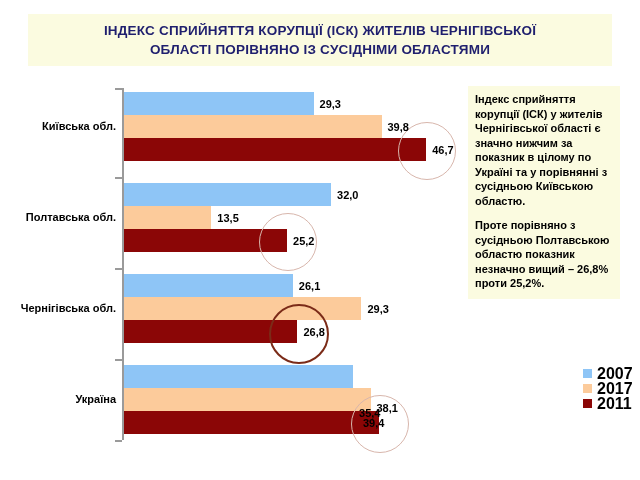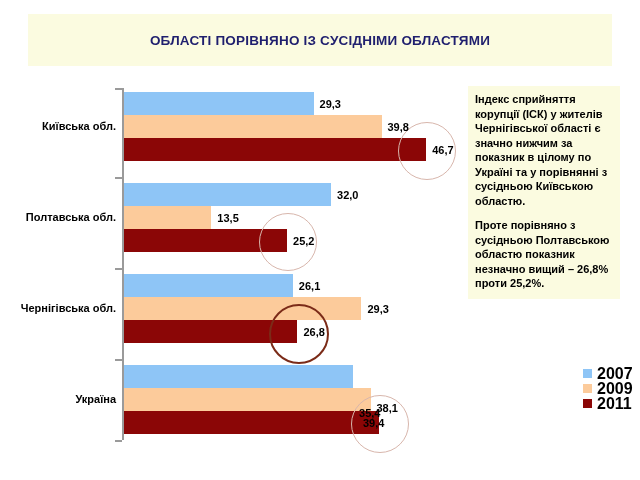--- a/index.html
+++ b/index.html
@@ -152,20 +152,21 @@
   .legend-label {
     font-size: 16px;
     font-weight: bold;
     color: #000000;
   }
 </style>
 </head>
 <body>
 
 <div id="title-banner">
+  <div class="tline">ІНДЕКС СПРИЙНЯТТЯ КОРУПЦІЇ (ІСК)  ЖИТЕЛІВ ЧЕРНІГІВСЬКОЇ</div>
   <div class="tline">ОБЛАСТІ ПОРІВНЯНО ІЗ СУСІДНІМИ ОБЛАСТЯМИ</div>
 </div>
 
 <div id="chart-area">
   <div id="axis-line"></div>
   <div id="tick-container">
       <div class="axis-tick" style="top: 8px;"></div>
       <div class="axis-tick" style="top: 97px;"></div>
       <div class="axis-tick" style="top: 188px;"></div>
       <div class="axis-tick" style="top: 279px;"></div>
@@ -244,19 +245,19 @@
   <p>Проте порівняно з сусідньою Полтавською областю показник незначно вищий – 26,8% проти 25,2%.</p>
 </div>
 
 <div id="legend">
     <div class="legend-item">
       <span class="legend-swatch" style="background: rgb(142, 197, 246);"></span>
       <span class="legend-label">2007</span>
     </div>
     <div class="legend-item">
       <span class="legend-swatch" style="background: rgb(252, 203, 155);"></span>
-      <span class="legend-label">2009</span>
+      <span class="legend-label">2017</span>
     </div>
     <div class="legend-item">
       <span class="legend-swatch" style="background: rgb(139, 6, 6);"></span>
       <span class="legend-label">2011</span>
     </div>
   </div>
 
 </body></html>

